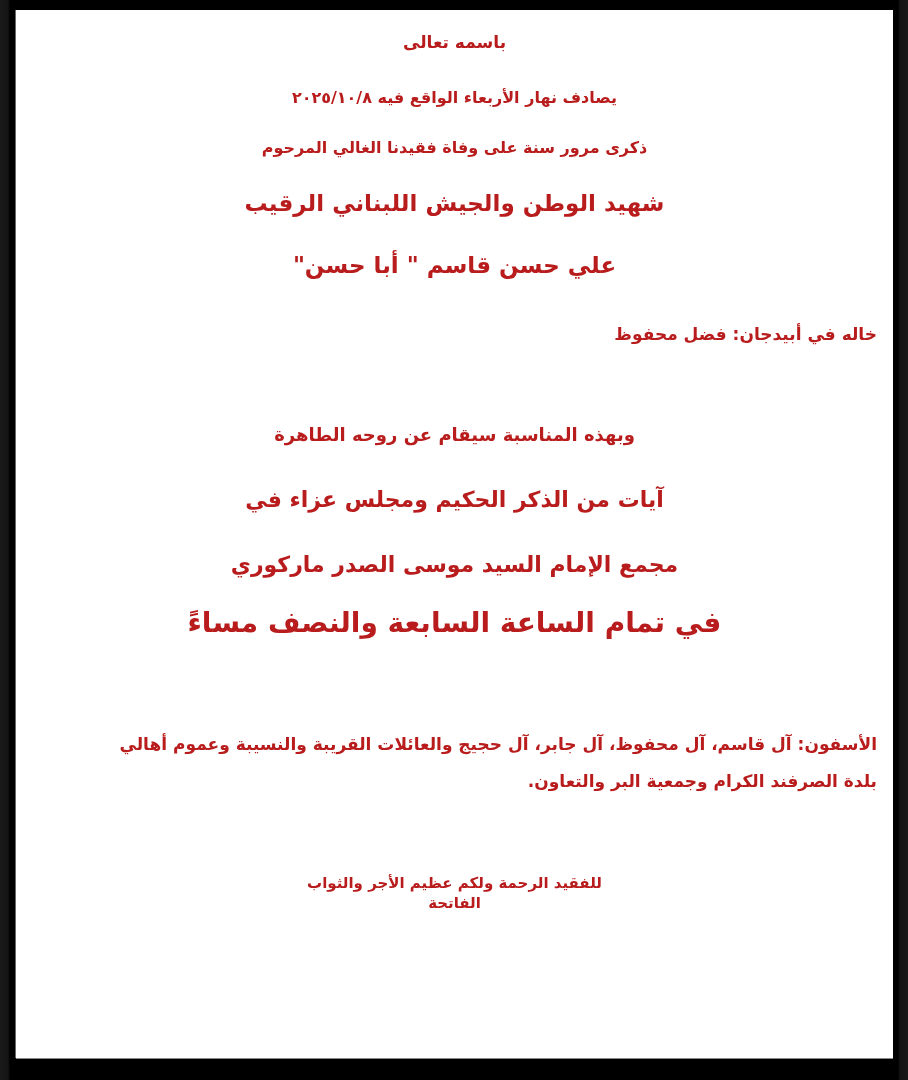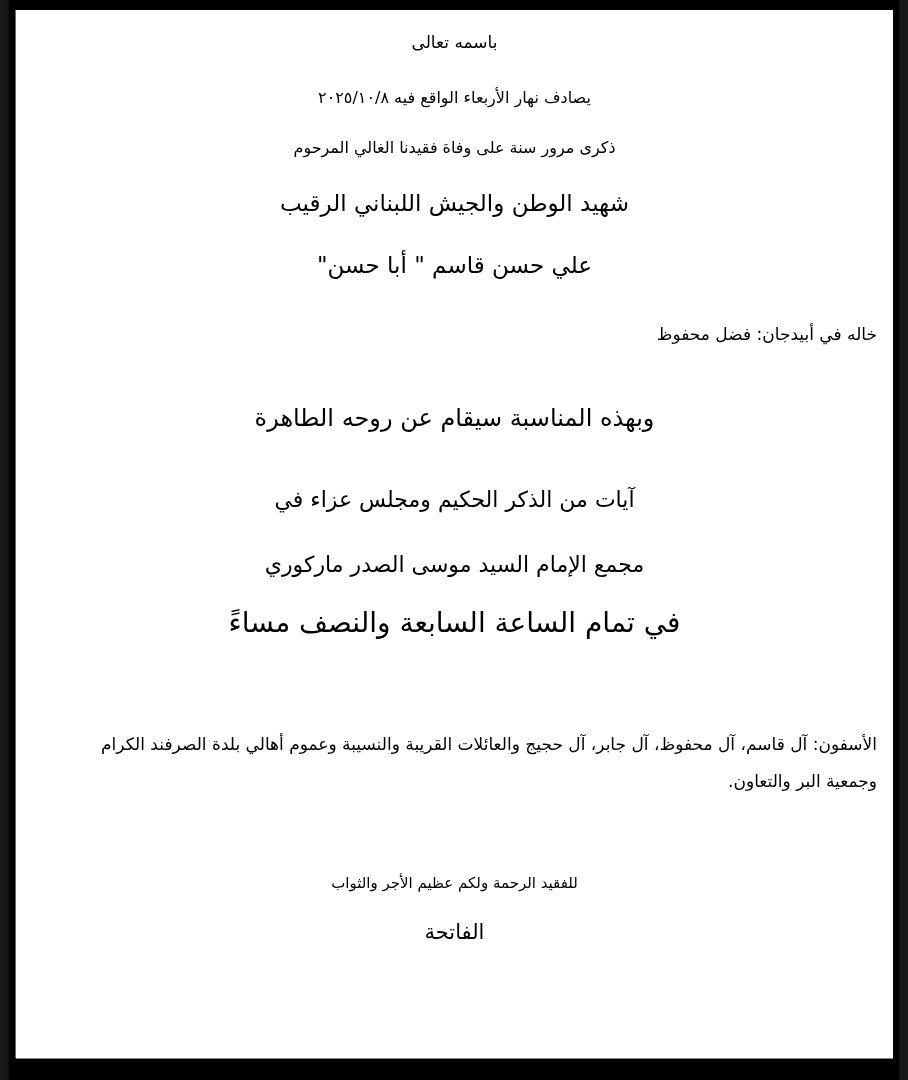--- a/index.html
+++ b/index.html
@@ -23,54 +23,54 @@
       width: 877px;
       height: 1048px;
       background: #ffffff;
       box-shadow: 0 1px 0 #8a8a8a, -1px 0 0 #6a6a6a;
     }
     .doc {
       position: absolute;
       left: 0; top: 0; right: 0; bottom: 0;
       direction: rtl;
       font-family: "DejaVu Sans", sans-serif;
-      color: #000000;
-      font-weight: normal;
+      color: #b91c1c;
+      font-weight: bold;
     }
     .line {
       position: absolute;
       white-space: nowrap;
       text-align: center;
       left: 0; right: 0;
     }
     .l-heading { top: 22px; font-size: 17px; }
     .l-date { top: 78px; font-size: 16px; }
     .l-memorial { top: 128px; font-size: 16px; }
     .l-title1 { top: 180px; font-size: 23px; }
     .l-title2 { top: 242px; font-size: 23px; }
     .l-uncle {
       top: 302px; font-size: 17px;
       text-align: right; left: auto; right: 16px; margin-top: 12px;
     }
-    .l-b1 { top: 394px; font-size: 24px; }
+    .l-b1 { top: 414px; font-size: 18px; }
     .l-b2 { top: 477px; font-size: 22px; }
     .l-b3 { top: 542px; font-size: 22px; }
     .l-b4 { top: 596px; font-size: 28px; }
     .mourners {
       position: absolute;
       top: 716px;
       right: 16px;
       width: 780px;
       font-size: 17px;
       line-height: 37px;
       text-align: right;
       white-space: normal;
     }
     .l-condolence { top: 864px; font-size: 15px; }
-    .l-fatiha { top: 910px; font-size: 21px; }
+    .l-fatiha { top: 884px; font-size: 15px; }
   </style>
 </head>
 <body>
 
 <div class="frame">
   <div class="page">
     <div class="doc">
       <div class="line l-heading">باسمه تعالى</div>
       <div class="line l-date">يصادف نهار الأربعاء الواقع فيه ٢٠٢٥/١٠/٨</div>
       <div class="line l-memorial">ذكرى مرور سنة على وفاة فقيدنا الغالي المرحوم</div>

